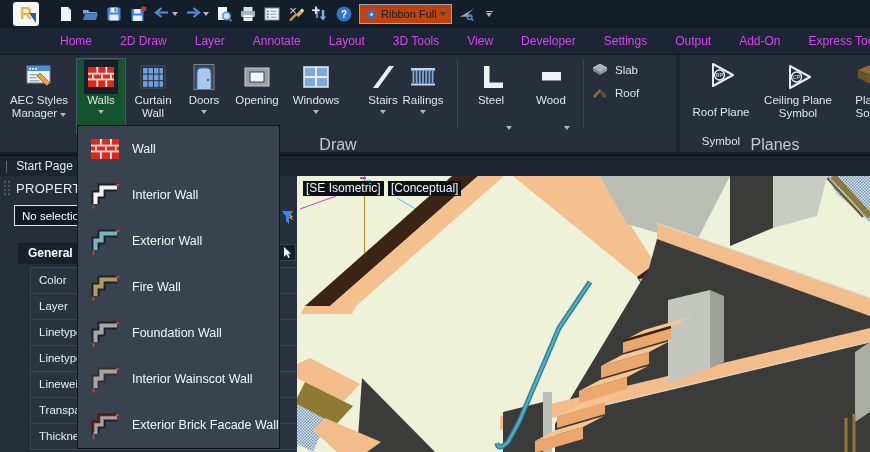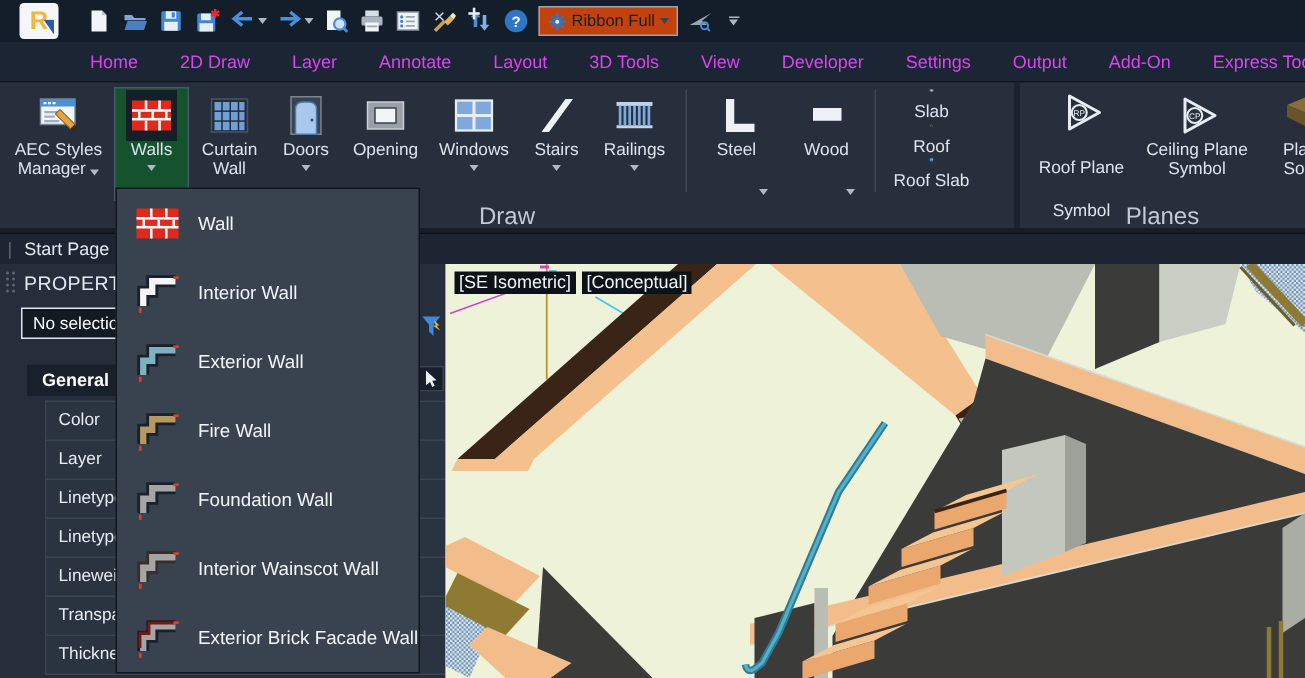--- a/index.html
+++ b/index.html
@@ -30,22 +30,22 @@
          border-bottom:3px solid #161d28;box-sizing:border-box;}
   .rbtn{position:absolute;top:3px;height:76px;display:flex;flex-direction:column;align-items:center;}
   .rbtn .ric{width:34px;height:34px;display:flex;align-items:center;justify-content:center;margin-top:2px;}
   .rlabel{font-size:11.5px;line-height:13px;color:#dde4ec;text-align:center;white-space:nowrap;}
   .rbtn .caret{margin-top:3px;}
   .rbtn.sel{background:#14532d;box-shadow:inset 0 0 0 1px #46586c;}
   .rbtn.sel .ric{background:#161e29;}
   .cornercaret{position:absolute;bottom:4px;right:8px;}
   .vsep{position:absolute;top:5px;height:68px;width:1px;background:#3d4856;}
   .panelgap{position:absolute;top:0;height:97px;width:4px;background:#1b232e;}
-  .sbtn{position:absolute;left:580px;width:82px;height:22px;display:flex;align-items:center;gap:7px;
-        font-size:11.5px;color:#dde4ec;flex-direction:column;}
+  .sbtn{position:absolute;left:592px;width:82px;height:22px;display:flex;align-items:center;gap:7px;
+        font-size:11.5px;color:#dde4ec;}
   .grouplabel{position:absolute;top:81px;font-size:16px;color:#c2cad5;text-align:center;}
   
   .docbar{position:absolute;left:0;top:155px;width:870px;height:21px;background:#1c2531;
         border-top:1px solid #0c1118;box-sizing:border-box;display:flex;align-items:center;gap:8px;
         padding-left:5px;font-size:12px;color:#e4eaf1;}
   .docsep{color:#5f6a78;}
   .doc-close{position:absolute;left:285px;top:1px;width:16px;height:18px;font-size:13px;color:#cfd7e0;
         display:flex;align-items:center;justify-content:center;}
   .doc-new{position:absolute;left:308px;top:0px;width:16px;height:19px;font-size:15px;color:#e8eef5;
         display:flex;align-items:center;justify-content:center;font-weight:bold;}
@@ -323,21 +323,21 @@
         <svg width="30" height="30" viewBox="0 0 30 30">
             <rect x="3" y="5" width="24" height="20" fill="#7fa8dc" stroke="#e8eef5" stroke-width="1.5"></rect>
             <rect x="3" y="14" width="24" height="2" fill="#e8eef5"></rect>
             <rect x="14" y="5" width="2" height="20" fill="#e8eef5"></rect>
           </svg>
       </span>
       <span class="rlabel">Windows</span>
       <span class="caret"></span>
     </div>
 
-    <div class="rbtn" style="left:348px;width:46px;">
+    <div class="rbtn" style="left:360px;width:46px;">
       <span class="ric">
         <svg width="30" height="30" viewBox="0 0 30 30">
             <polygon points="5,26 21,4 26,4 10,26" fill="#eef2f7"></polygon>
           </svg>
       </span>
       <span class="rlabel">Stairs</span>
       <span class="caret"></span>
     </div>
 
     <div class="rbtn" style="left:397px;width:52px;">
@@ -391,28 +391,20 @@
           <polygon points="15,6 8,10 8,13 15,9" fill="#8f959d"></polygon>
         </svg>
       <span>Slab</span>
     </div>
     <div class="sbtn" style="top:27px;">
       <svg width="16" height="16" viewBox="0 0 16 16">
           <polygon points="1,11 8,4 8,7 3,13" fill="#8a6d38"></polygon>
           <polygon points="8,4 15,11 12,13 8,7" fill="#6b5329"></polygon>
         </svg>
       <span>Roof</span>
-    </div>
-    <div class="sbtn" style="top:50px;">
-      <svg width="16" height="16" viewBox="0 0 16 16">
-          <circle cx="8" cy="8" r="7" fill="#2e86c8"></circle>
-          <path d="M3 10 Q8 4 13 8" stroke="#e8f2fa" stroke-width="1.8" fill="none"></path>
-          <polygon points="6,9.5 9,7.5 12,9.5 9,10.5" fill="#1a4f7c"></polygon>
-        </svg>
-      <span>Roof Slab</span>
     </div>
 
     <div class="grouplabel" style="left:0;width:676px;">Draw</div>
 
     <div class="panelgap" style="left:676px;"></div>
 
     <div class="rbtn" style="left:684px;width:74px;gap:16px;">
       <span class="ric">
         <svg width="30" height="30" viewBox="0 0 30 30">
             <polygon points="7,4 27,15 7,26" fill="none" stroke="#e8edf3" stroke-width="2" stroke-linejoin="round"></polygon>

